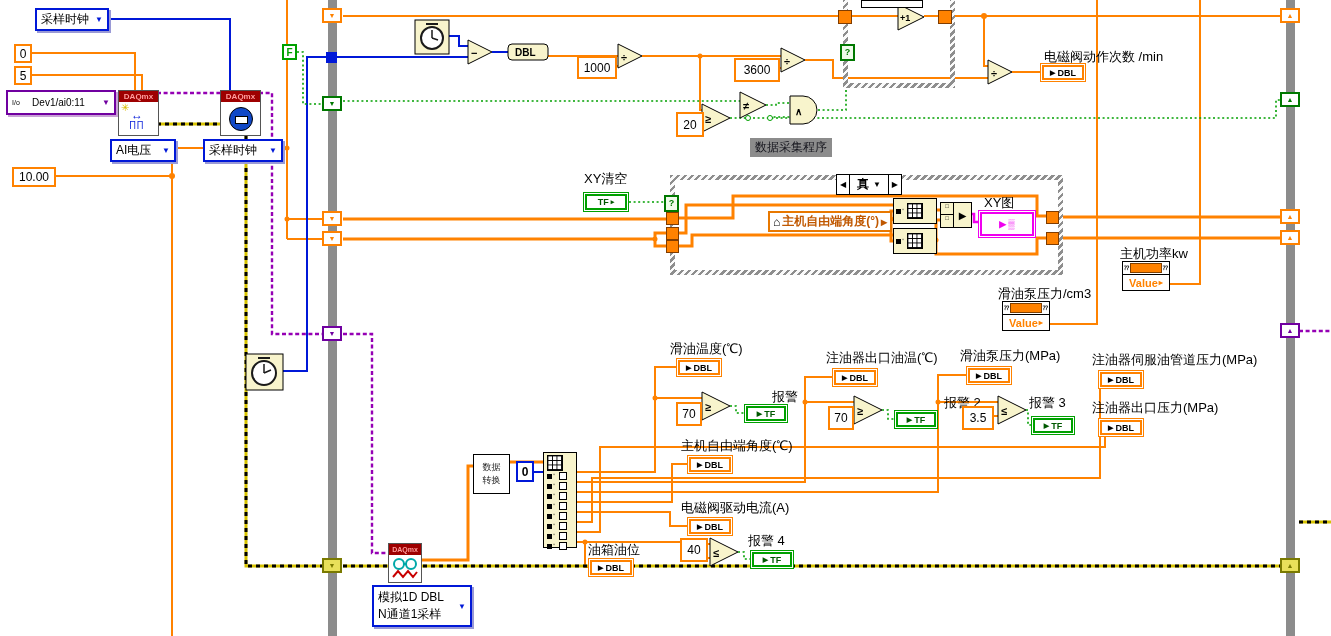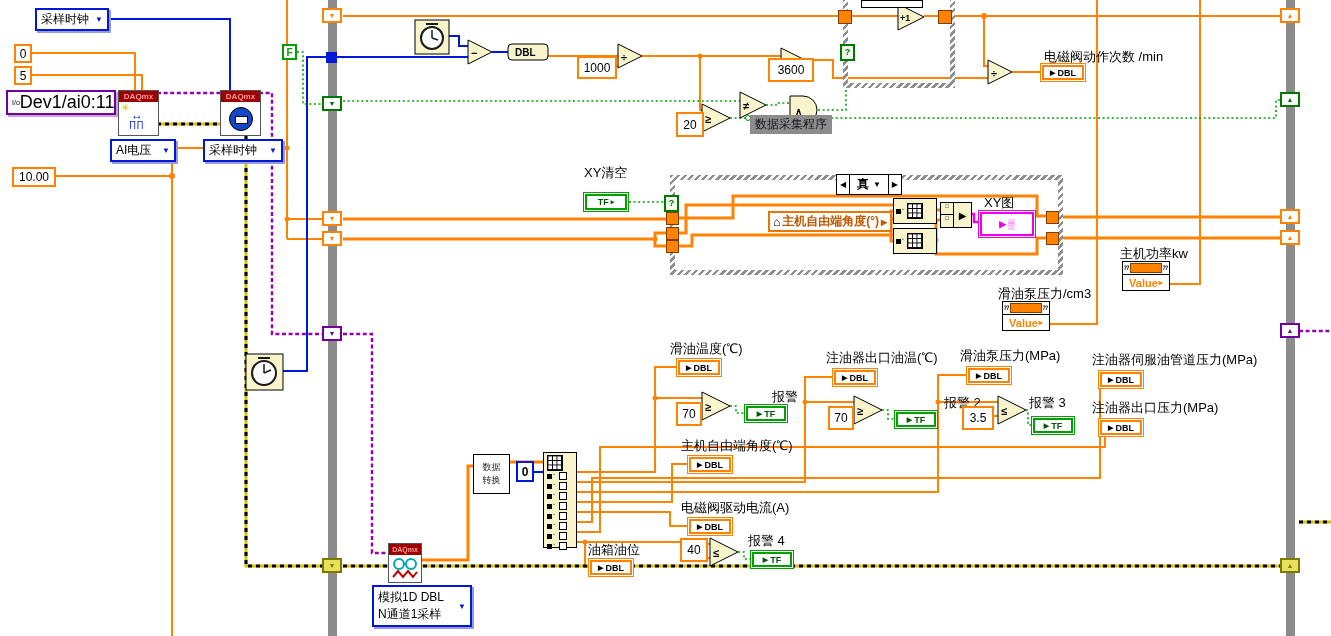--- a/index.html
+++ b/index.html
@@ -283,21 +283,21 @@
     </div>
 
   <div class="dd" style="left:35px;top:8px;width:62px;height:19px">
     <span>采样时钟</span>
       <span class="dda">▼</span>
   </div>
   <div class="num" style="left:14px;top:44px;width:14px;height:15px">0</div>
   <div class="num" style="left:14px;top:66px;width:14px;height:15px">5</div>
   <div class="dd purple" style="left:6px;top:90px;width:98px;height:21px">
     <span style="font-size:7px;line-height:1">I/o</span>
-    <span style="font-size:18px">Dev1/ai0:11</span>
+    <span style="font-size:10px">Dev1/ai0:11</span>
     <span class="dda">▼</span>
   </div>
   <div class="num" style="left:12px;top:167px;width:40px;height:16px">10.00</div>
   <div class="num green" style="left:282px;top:44px;width:11px;height:12px;font-size:10px">F</div>
 
   <div class="daqnode" style="left:118px;top:90px">
     <div class="hdr">DAQmx</div>
     <div class="body">
       <span class="abs" style="left:2px;top:0;color:#D8BC00;font-size:10px">✳</span>
       <span class="abs" style="left:12px;top:6px;color:#0018D8;font-size:12px">↔</span>
@@ -316,39 +316,39 @@
         <div class="abs" style="left:5px;top:8px;width:11px;height:6px;background:#fff;border:1px solid #000"></div>
       </div>
     </div>
   </div>
   <div class="dd" style="left:203px;top:139px;width:68px;height:19px">
     <span>采样时钟</span>
       <span class="dda">▼</span>
   </div>
 
   <div class="num" style="left:577px;top:56px;width:36px;height:19px">1000</div>
-  <div class="num" style="left:768px;top:58px;width:42px;height:20px">3600</div>
+  <div class="num" style="left:734px;top:58px;width:42px;height:20px">3600</div>
   <div class="num" style="left:676px;top:112px;width:24px;height:21px">20</div>
-  <div class="lbl tag" style="left:750px;top:115px">数据采集程序</div>
+  <div class="lbl tag" style="left:750px;top:138px">数据采集程序</div>
 
   <div class="case" style="left:843px;top:-8px;width:102px;height:86px"></div>
   <div class="sel" style="left:861px;top:0;width:60px;height:6px;overflow:hidden"></div>
   <div class="sqtun" style="left:838px;top:10px;width:12px;height:12px;background:#FF8200;border:1px solid #803c00"></div>
   <div class="sqtun" style="left:938px;top:10px;width:12px;height:12px;background:#FF8200;border:1px solid #803c00"></div>
   <div class="sqtun" style="left:840px;top:44px;width:11px;height:13px;background:#EFFBEA;border:2px solid #007800;color:#007800;font:bold 9px/13px 'Liberation Sans',sans-serif;text-align:center">?</div>
 
   <div class="lbl" style="left:1044px;top:48px">电磁阀动作次数 /min</div>
   <div class="term" style="left:1040px;top:63px">
     <div>
         <span class="ta">▶</span>
         <span>DBL</span>
       </div>
   </div>
 
-  <div class="lbl" style="left:584px;top:164px">XY清空</div>
+  <div class="lbl" style="left:584px;top:170px">XY清空</div>
   <div class="term tf" style="left:583px;top:192px;width:46px;height:20px">
     <div>
         <span>TF</span>
         <span class="ta">▸</span>
       </div>
   </div>
   <div class="case" style="left:670px;top:175px;width:383px;height:90px"></div>
   <div class="sel" style="left:836px;top:174px;width:64px;height:19px">
     <span class="cell" style="font-size:8px">◀</span>
     <span class="cell mid">

